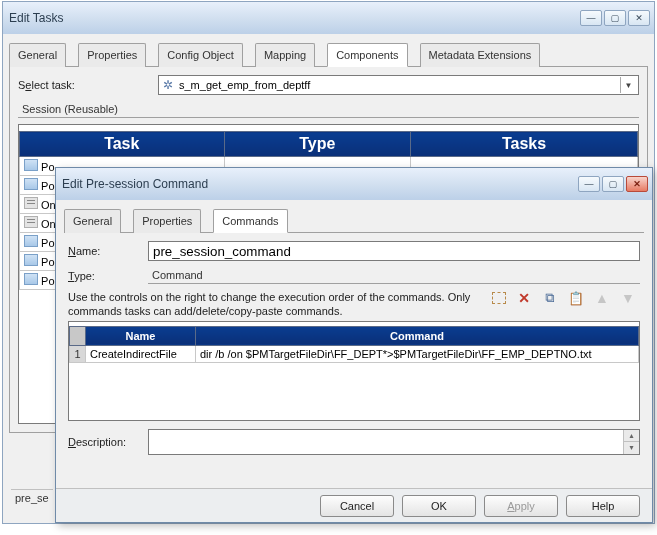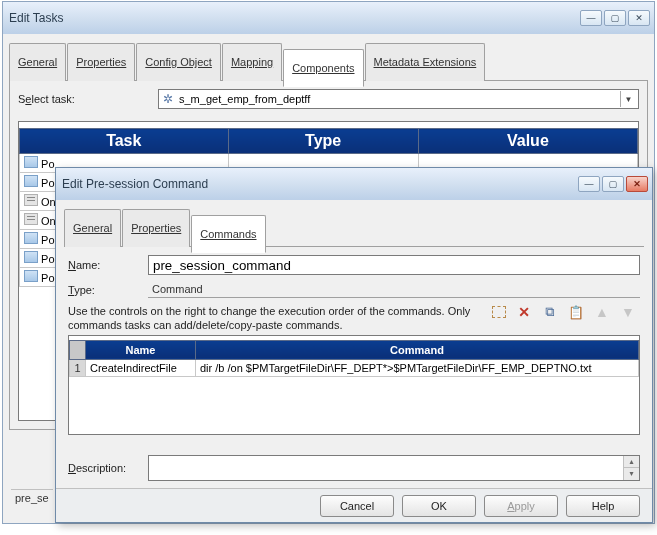--- a/index.html
+++ b/index.html
@@ -55,36 +55,35 @@
     background:#f0f0f0;
     padding: 4px 6px 6px 6px;
     position:relative;
   }
   .tabs {
     display:flex;
     border-bottom:1px solid #a0a0a0;
     margin-top:4px;
   }
   .tab {
-    padding: 12px 8px;
+    padding: 5px 8px;
     border:1px solid #a0a0a0;
     border-bottom:none;
     background:#eaeaea;
-    margin-right:1px;
+    margin-right:12px;
     border-radius: 2px 2px 0 0;
     position:relative;
     top:1px;
     color:#333;
     cursor:default;
-    text-decoration:underline;
   }
   .tab.active {
     background:#fff;
     border-bottom:1px solid #fff;
-    top:7px;
+    top:1px;
   }
   .tab-body {
     border:1px solid #a0a0a0;
     border-top:none;
     background:#f0f0f0;
     padding:8px;
   }
   .row { display:flex; align-items:center; margin-bottom:6px;gap:10px; }
   .lbl { width:130px; color:#222; }
   .underline { text-decoration: underline; }
@@ -226,21 +225,21 @@
 
   
   .cutoff {
     position:absolute; left:8px; top:455px;
     padding:2px 4px; background:#f0f0f0;
     border-top:1px solid #c0c0c0;
     color:#333;
   }
 
   
-  .desc-row { display:flex; align-items:center; margin-top:20px; }
+  .desc-row { display:flex; align-items:center; margin-top:8px; }
   .desc-box {
     flex:1; height:26px;
     border:1px solid #7a7a7a;
     background:#fff;
     display:flex;
   }
   .desc-scroll {
     width:16px; border-left:1px solid #c0c0c0;
     display:flex;flex-direction:column;
   }
@@ -307,29 +306,30 @@
     <div class="tab-body">
       <div class="row">
         <span class="lbl">S<span class="underline">e</span>lect task:</span>
         <div class="combo">
           <span class="icon-gear">✲</span>
           <span class="val">s_m_get_emp_from_deptff</span>
           <span class="dd">▼</span>
         </div>
       </div>
       <div class="row">
+        <span class="readonly-field">Session (Reusable)</span>
       </div>
 
       <div class="maingrid-wrap">
         <table class="grid">
           <thead>
               <tr id="main-grid-head">
                 <th>Task</th>
                 <th>Type</th>
-                <th>Value</th>
+                <th>Tasks</th>
               </tr>
             </thead>
           <tbody id="main-grid-body">
               <tr>
                 <td><span class="rowicon"></span><span> Po</span></td>
                 <td></td>
                 <td><span></span></td>
               </tr>
               <tr>
                 <td><span class="rowicon"></span><span> Po</span></td>

